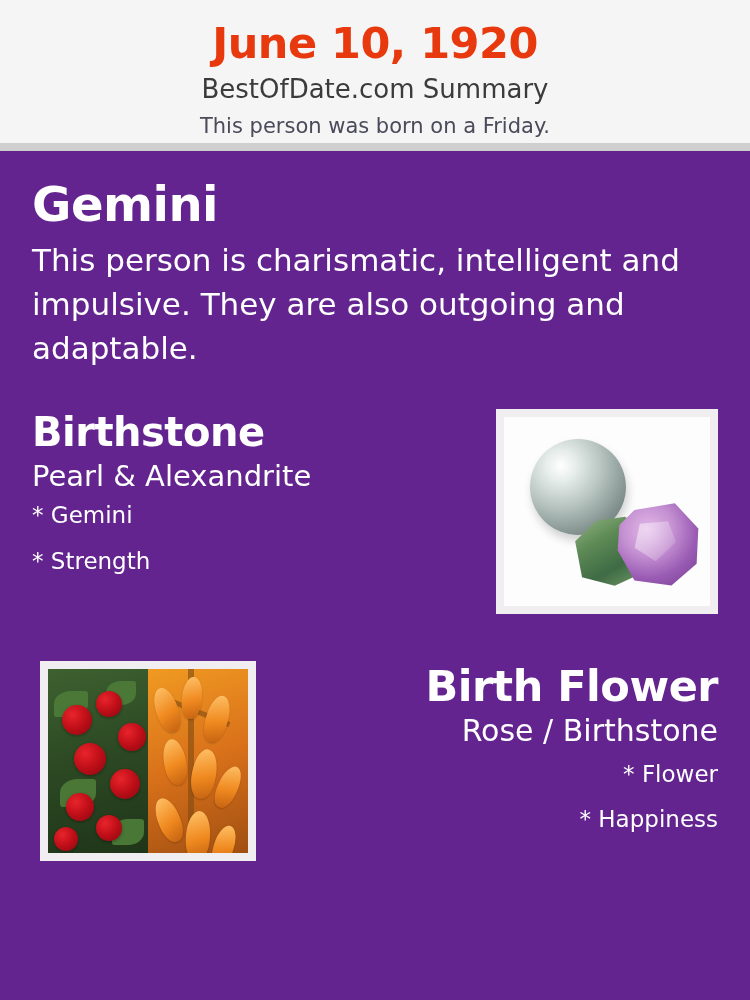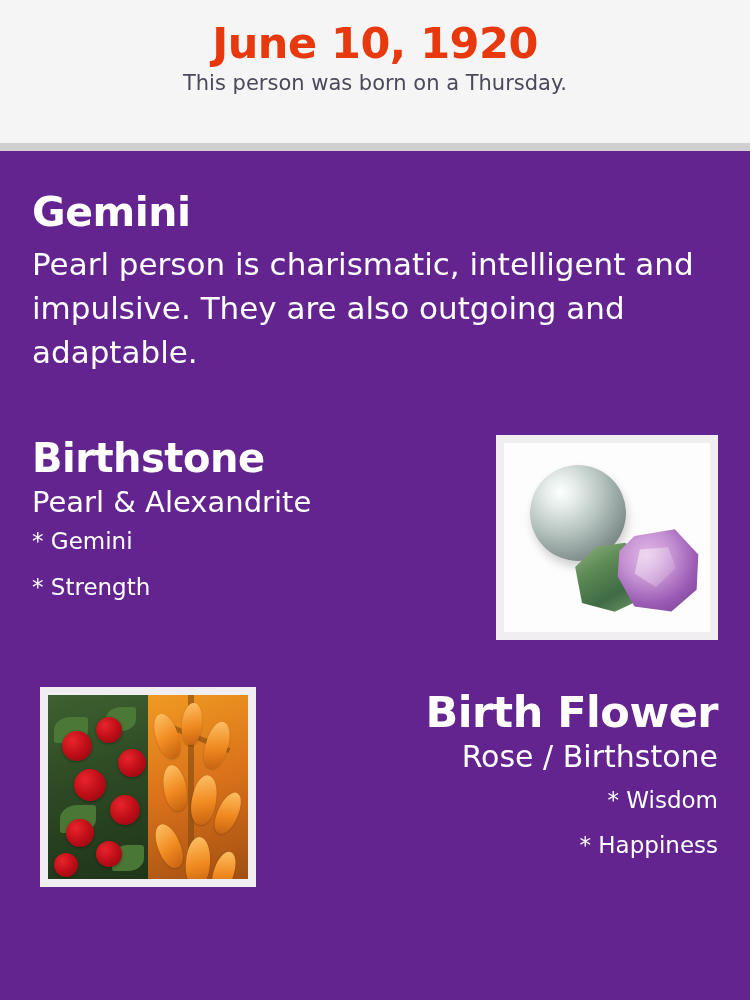--- a/index.html
+++ b/index.html
@@ -59,37 +59,37 @@
     background: #63248f;
     width: 100%;
     height: 849px;
     box-sizing: border-box;
     padding: 26px 32px 0 32px;
     position: relative;
   }
 
   .zodiac-name {
     color: #ffffff;
-    font-size: 41px;
+    font-size: 48px;
     font-weight: bold;
     letter-spacing: -0.5px;
-    margin: 12px 0 6px 0;
+    margin: 0 0 6px 0;
     line-height: 1.15;
   }
   .zodiac-desc {
     color: #ffffff;
     font-size: 31px;
     line-height: 1.42;
     margin: 0;
     max-width: 670px;
   }
 
   
   .stone-section {
-    margin-top: 60px;
+    margin-top: 38px;
     position: relative;
     min-height: 225px;
   }
   .stone-text {
     width: 440px;
   }
   .section-title {
     color: #ffffff;
     font-size: 40px;
     font-weight: bold;
@@ -254,29 +254,30 @@
     margin: 0 0 22px 18px;
   }
 </style>
 </head>
 <body>
 
 <div class="page">
 
   <div class="header">
     <div class="header-date">June 10, 1920</div>
-    <div class="header-sub">This person was born on a Thursday.</div>
+    <div class="header-site">BestOfDate.com Summary</div>
+    <div class="header-sub">This person was born on a Friday.</div>
   </div>
 
   <div class="divider"></div>
 
   <div class="body-panel">
 
     <div class="zodiac-name">Gemini</div>
-    <div class="zodiac-desc">Pearl person is charismatic, intelligent and impulsive. They are also outgoing and adaptable.</div>
+    <div class="zodiac-desc">This person is charismatic, intelligent and impulsive. They are also outgoing and adaptable.</div>
 
     <div class="stone-section">
       <div class="stone-text">
         <div class="section-title">Birthstone</div>
         <div class="section-sub">Pearl &amp; Alexandrite</div>
         <div class="trait">* Gemini</div>
         <div class="trait">* Strength</div>
       </div>
 
       <div class="stone-photo photo-frame">
@@ -318,19 +319,19 @@
             <div class="hs-bud" style="left:10px; top:128px; width:22px; height:46px; transform:rotate(-22deg);"></div>
             <div class="hs-bud" style="left:38px; top:142px; width:24px; height:50px; transform:rotate(4deg);"></div>
             <div class="hs-bud" style="left:66px; top:156px; width:20px; height:42px; transform:rotate(18deg);"></div>
           </div>
         </div>
       </div>
 
       <div class="flower-text">
         <div class="flower-title">Birth Flower</div>
         <div class="flower-sub">Rose / Birthstone</div>
-        <div class="flower-trait">* Wisdom</div>
+        <div class="flower-trait">* Flower</div>
         <div class="flower-trait">* Happiness</div>
       </div>
     </div>
 
   </div>
 </div>
 
 </body></html>

